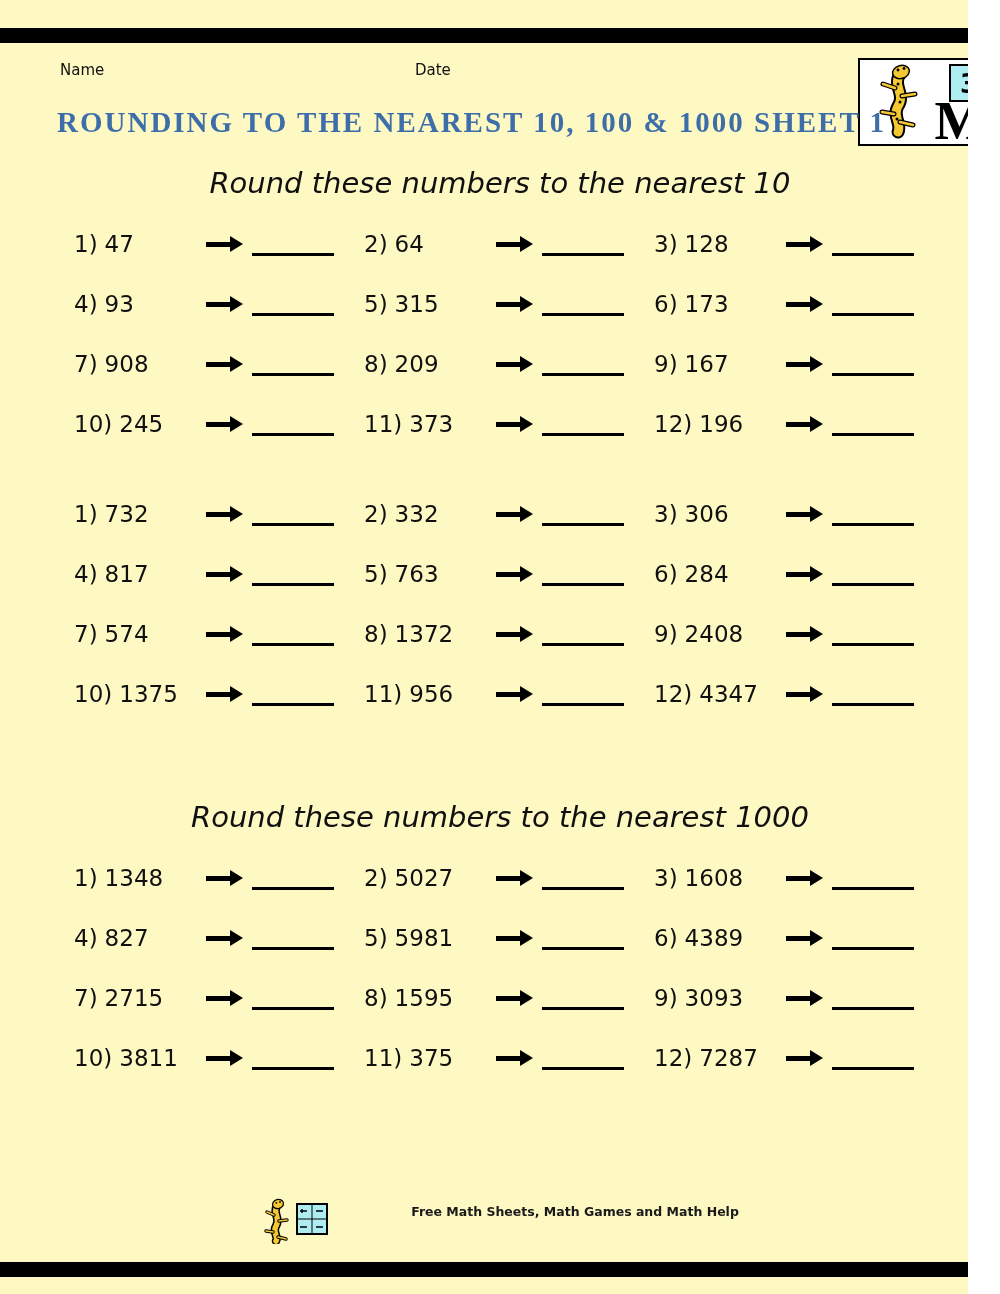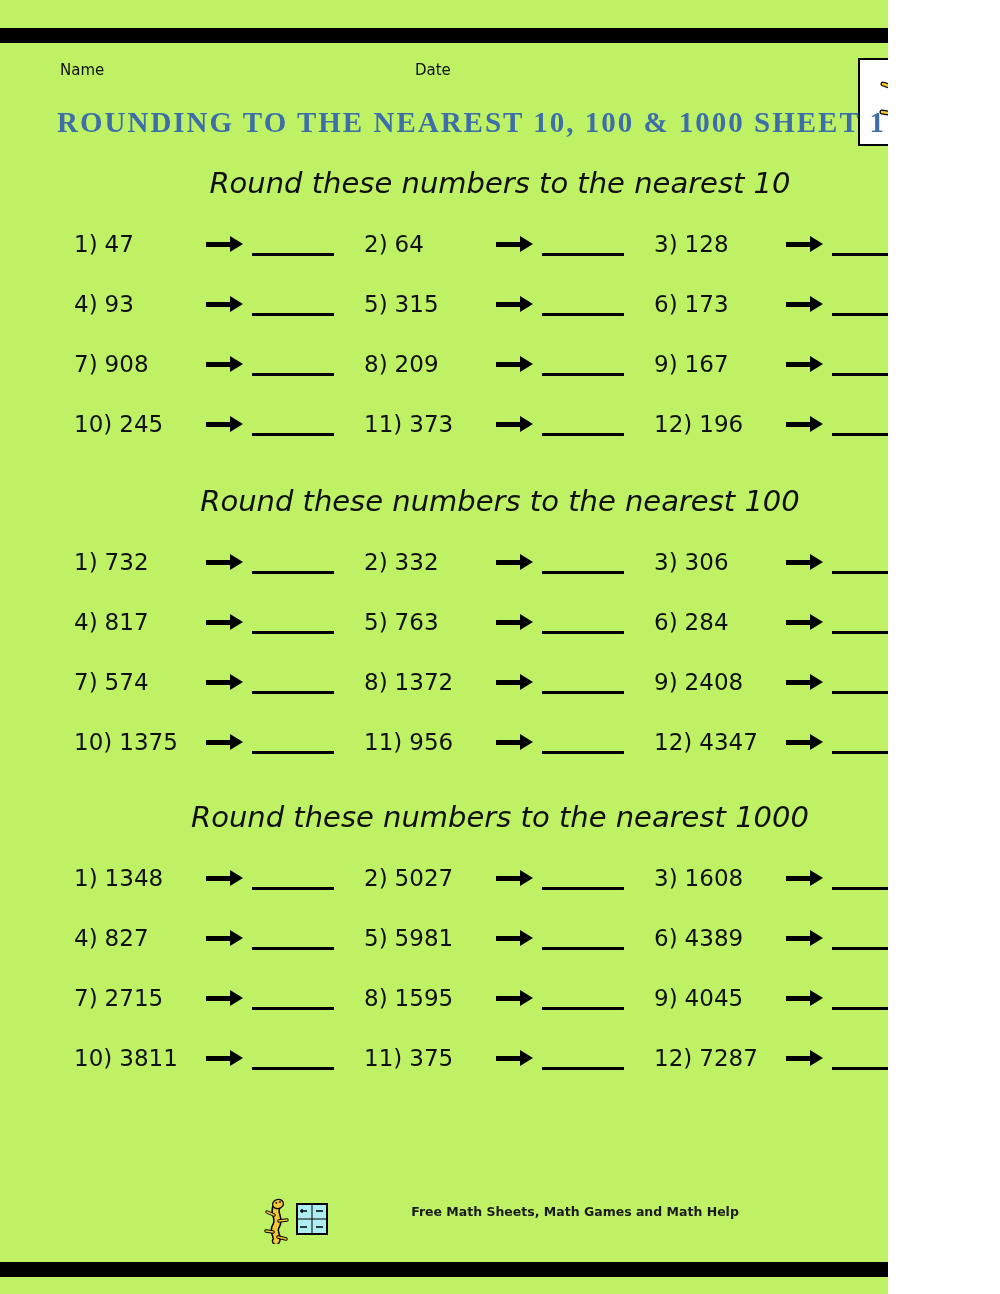--- a/index.html
+++ b/index.html
@@ -2,21 +2,21 @@
 <html><head>
 <meta charset="utf-8">
 <style>
   * { margin:0; padding:0; box-sizing:border-box; }
   html,body { background:#ffffff; }
   body {
     width:1000px; height:1294px; position:relative;
     font-family:"DejaVu Sans","Liberation Sans",sans-serif;
     color:#141414;
   }
-  .page { position:relative; width:888px; height:1294px; background:#bef264; overflow:hidden; }
+  .page { position:relative; width:968px; height:1294px; background:#fef9c3; overflow:hidden; }
 
   .rule { position:absolute; left:0; width:1000px; height:15px; background:#000; }
   .rule.top { top:28px; }
   .rule.bottom { top:1262px; }
 
   .meta { position:absolute; top:61px; left:60px; width:880px; font-size:15px; color:#111; }
   .name-label { position:absolute; left:0; top:0; }
   .date-label { position:absolute; left:355px; top:0; }
 
   .logo-box {
@@ -206,21 +206,20 @@
                 <span class="pnum">12)</span>
                 <span class="pval">196</span>
               </span>
               <span class="arrow"></span>
               <span class="blank"></span>
             </div>
           </div>
         </div>
       </section>
       <section class="psection">
-        <h2 class="instruction">Round these numbers to the nearest 100</h2>
         <div class="rows">
           <div class="prow">
             <div class="problem">
               <span class="plabel">
                 <span class="pnum">1)</span>
                 <span class="pval">732</span>
               </span>
               <span class="arrow"></span>
               <span class="blank"></span>
             </div>
@@ -389,21 +388,21 @@
               <span class="plabel">
                 <span class="pnum">8)</span>
                 <span class="pval">1595</span>
               </span>
               <span class="arrow"></span>
               <span class="blank"></span>
             </div>
             <div class="problem">
               <span class="plabel">
                 <span class="pnum">9)</span>
-                <span class="pval">4045</span>
+                <span class="pval">3093</span>
               </span>
               <span class="arrow"></span>
               <span class="blank"></span>
             </div>
           </div>
           <div class="prow">
             <div class="problem">
               <span class="plabel">
                 <span class="pnum">10)</span>
                 <span class="pval">3811</span>

